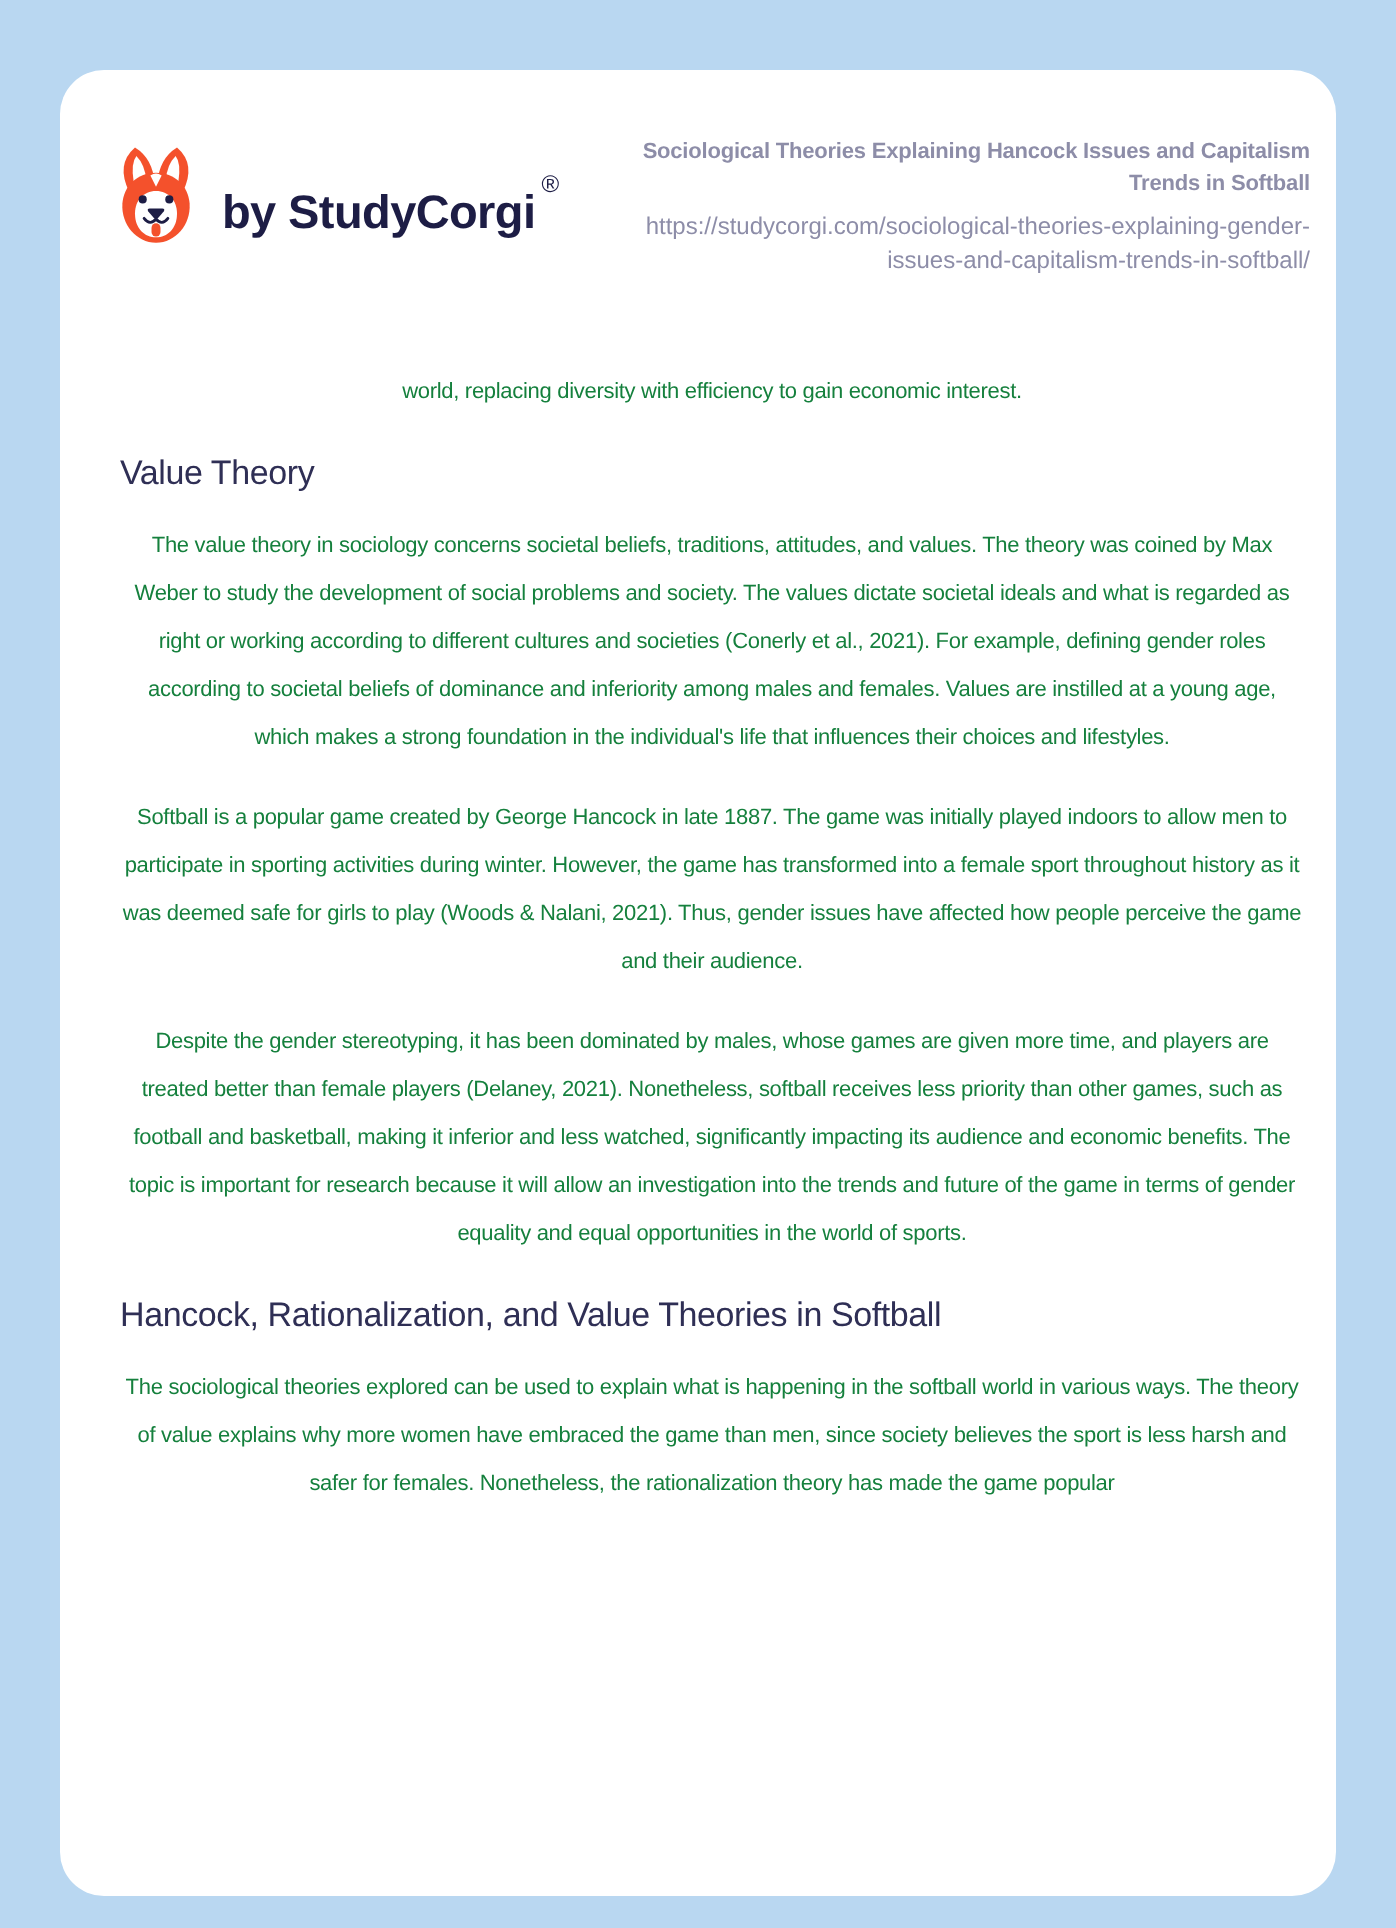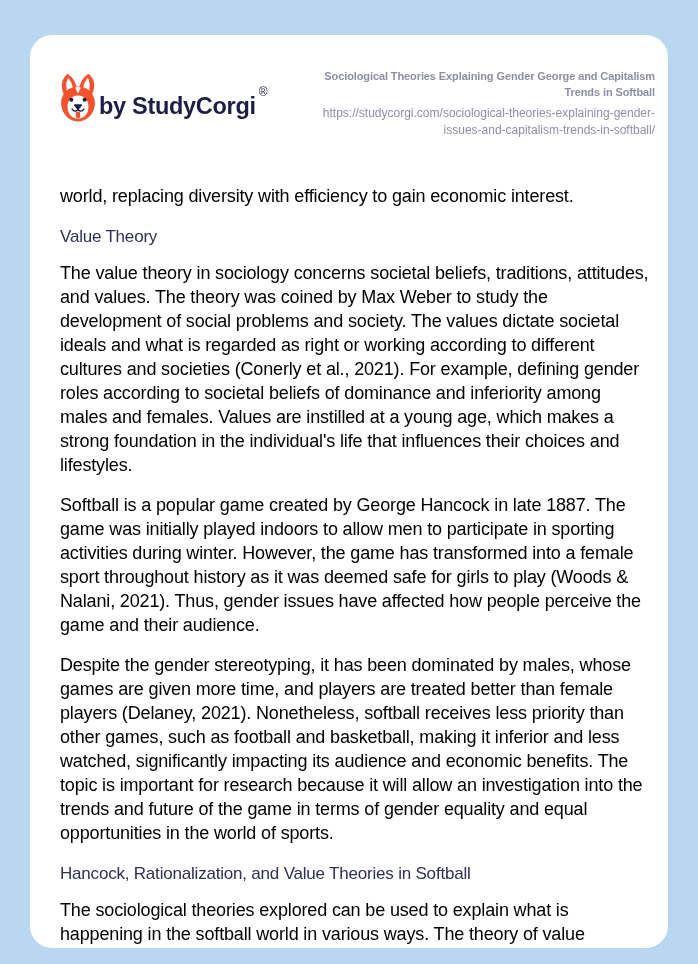--- a/index.html
+++ b/index.html
@@ -21,21 +21,21 @@
   .card-inner { padding: 31px 0 0 0; }
 
   
   .header {
     display: flex;
     justify-content: space-between;
     align-items: flex-start;
     padding: 0 13px 0 27px;
     height: 72px;
   }
-  .brand { display: flex; align-items: center; margin-top: 5px; }
+  .brand { display: flex; align-items: center; gap: 12px; margin-top: 5px; }
   .corgi-svg { width: 42px; height: 56px; display: block; }
   .brand-text {
     font-size: 23.5px;
     font-weight: 800;
     color: #1d1d45;
     letter-spacing: -0.3px;
     white-space: nowrap;
     padding-top: 14px;
   }
   .brand-text sup {
@@ -64,25 +64,26 @@
     overflow-wrap: break-word;
   }
 
   
   .body {
     padding: 0 21px 0 30px;
     margin-top: 46px;
   }
   .body p {
     width: 592px;
-    font-size: 18px;
+    font-size: 11px;
     letter-spacing: -0.15px;
     line-height: 24px;
-    color: #000000;
+    color: #15803d;
     margin: 0 0 16px 0;
+    text-align: center;
   }
   .body h2 {
     font-size: 17px;
     font-weight: 400;
     letter-spacing: -0.2px;
     line-height: 25px;
     color: #2f2f55;
     margin: 0 0 12px 0;
   }
 </style>
@@ -113,21 +114,21 @@
             <path d="M25.5 45.5 h9 q2.2 0 1 2.2 l-4 4.6 q-1.5 1.6 -3 0 l-4 -4.6 q-1.2 -2.2 1 -2.2 z" fill="#1d1d45"></path>
 
             <path d="M21.5 52.5 q4.3 5.5 8.5 0.5 q4.2 5 8.5 -0.5" stroke="#1d1d45" stroke-width="2" fill="none" stroke-linecap="round"></path>
 
             <rect x="26.8" y="56" width="6.4" height="9.5" rx="3.2" fill="#f4512c"></rect>
           </svg>
           <div class="brand-text"><span>by StudyCorgi</span><sup>®</sup></div>
         </div>
 
         <div class="doc-meta">
-          <div class="doc-title">Sociological Theories Explaining Gender George and Capitalism Trends in Softball</div>
+          <div class="doc-title">Sociological Theories Explaining Hancock Issues and Capitalism Trends in Softball</div>
           <a class="doc-url" href="#">https://studycorgi.com/sociological-theories-explaining-gender-issues-and-capitalism-trends-in-softball/</a>
         </div>
       </div>
 
       <div class="body">
         <p>world, replacing diversity with efficiency to gain economic interest.</p>
 
         <h2>Value Theory</h2>
         <p>The value theory in sociology concerns societal beliefs, traditions, attitudes, and values. The theory was coined by Max Weber to study the development of social problems and society. The values dictate societal ideals and what is regarded as right or working according to different cultures and societies (Conerly et al., 2021). For example, defining gender roles according to societal beliefs of dominance and inferiority among males and females. Values are instilled at a young age, which makes a strong foundation in the individual's life that influences their choices and lifestyles.</p>
 

